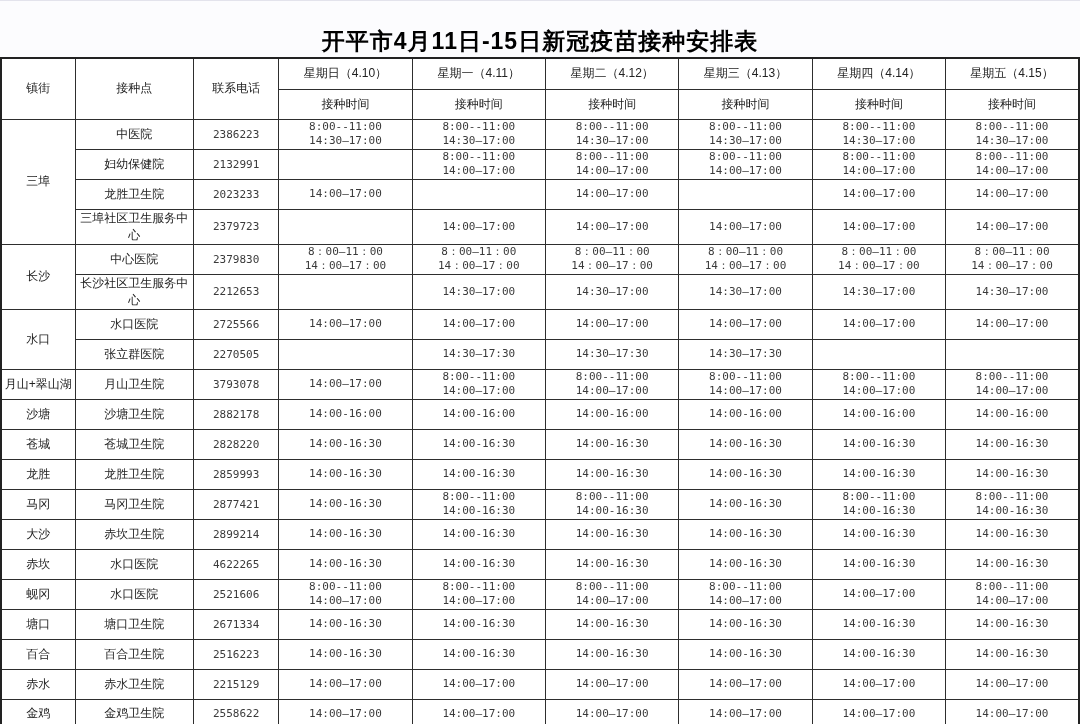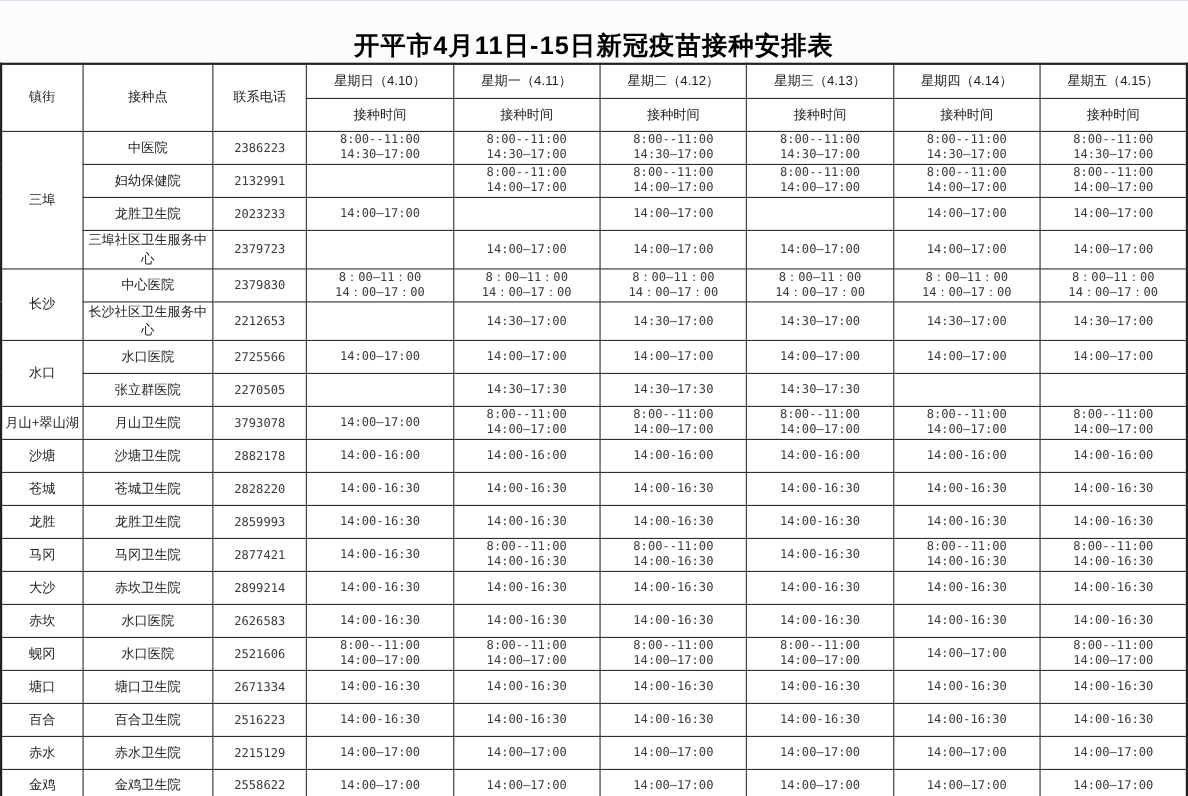--- a/index.html
+++ b/index.html
@@ -282,21 +282,21 @@
         <td class="time">14:00-16:30</td>
         <td class="time">14:00-16:30</td>
         <td class="time">14:00-16:30</td>
         <td class="time">14:00-16:30</td>
         <td class="time">14:00-16:30</td>
         <td class="time">14:00-16:30</td>
       </tr>
       <tr>
         <td class="town" rowspan="1">赤坎</td>
         <td class="site">水口医院</td>
-        <td class="phone">2626583</td>
+        <td class="phone">4622265</td>
         <td class="time">14:00-16:30</td>
         <td class="time">14:00-16:30</td>
         <td class="time">14:00-16:30</td>
         <td class="time">14:00-16:30</td>
         <td class="time">14:00-16:30</td>
         <td class="time">14:00-16:30</td>
       </tr>
       <tr>
         <td class="town" rowspan="1">蚬冈</td>
         <td class="site">水口医院</td>

